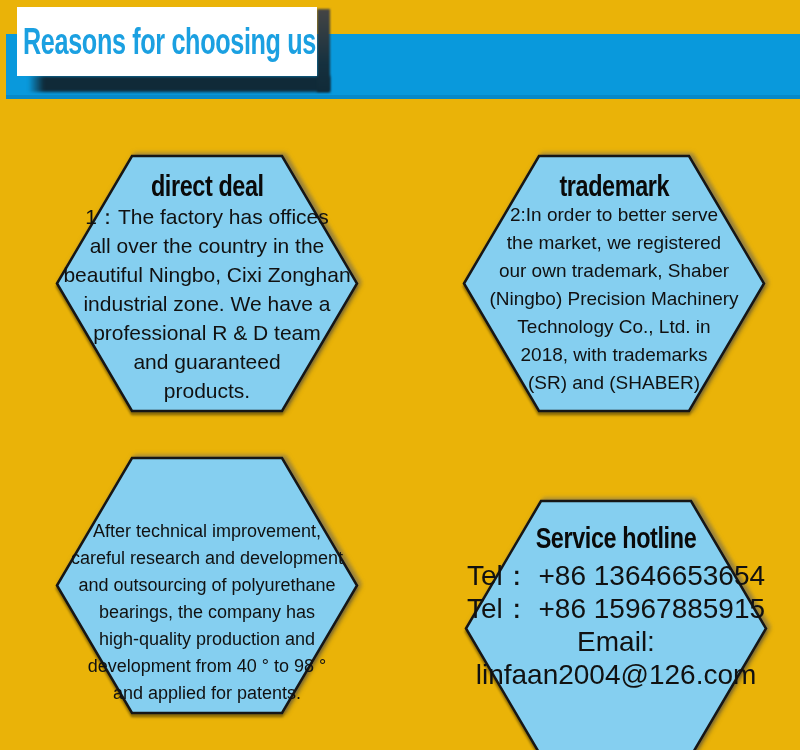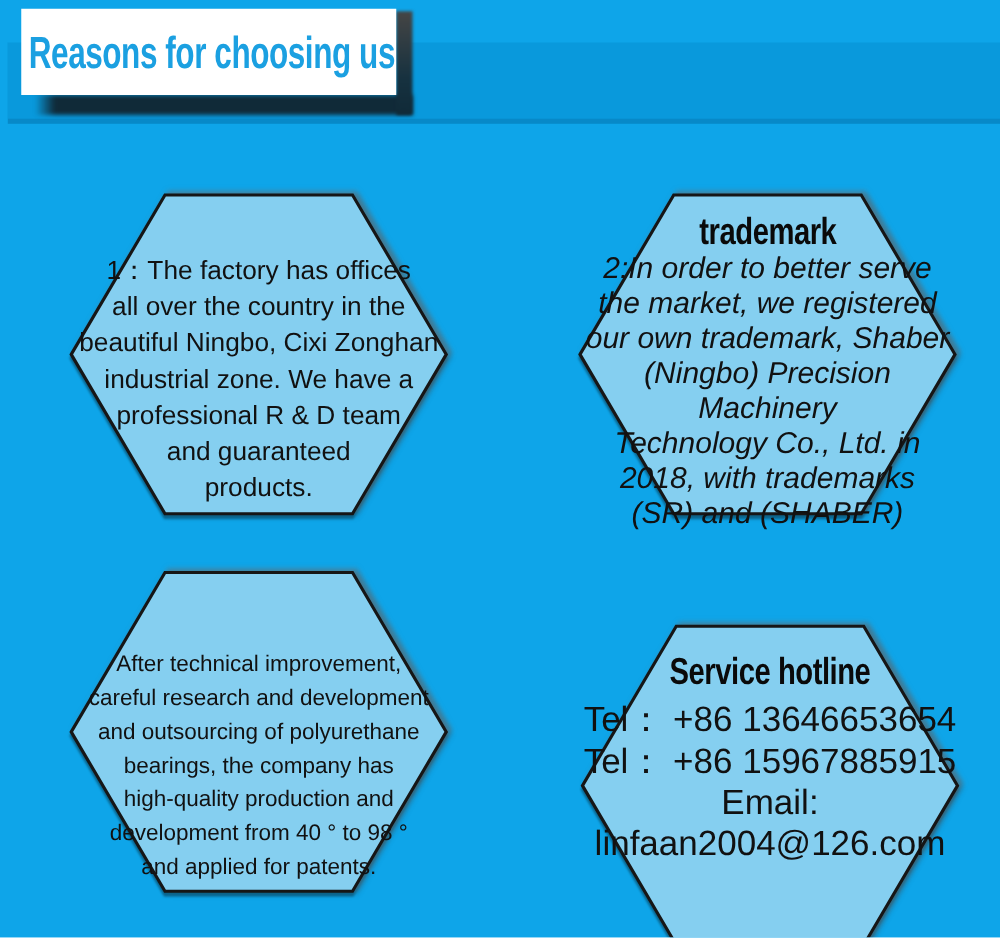--- a/index.html
+++ b/index.html
@@ -4,21 +4,21 @@
 <style>
   :root{
     --band:#0999dc;
     --title-blue:#1ba0e1;
     --shadow-navy:#102a38;
     --hex-fill:#85cff0;
     --hex-stroke:#161616;
   }
   html,body{margin:0;padding:0;background:#fff;}
   .page{
-    position:relative;width:800px;height:750px;background:#0ea5e9;overflow:hidden;
+    position:relative;width:800px;height:750px;background:#eab308;overflow:hidden;
     font-family:"Liberation Sans",sans-serif;
   }
   
   .band{
     position:absolute;left:6px;top:34px;width:794px;height:65px;
     background:var(--band);
     box-shadow:inset 0 -4px 0 rgba(0,80,130,0.22);
     z-index:1;
   }
   .hdr-shadow-bottom{
@@ -60,21 +60,21 @@
     position:absolute;left:0;width:100%;text-align:center;color:#111;
     white-space:pre-line;z-index:5;
   }
   .hex1{left:57px;top:156px;}
   .hex2{left:464px;top:156px;}
   .hex3{left:57px;top:458px;}
   .hex4{left:466px;top:458px;margin-top:43px;}
   .hex1 .hex-title,.hex2 .hex-title{top:15px;}
   .hex3 .hex-title,.hex4 .hex-title{top:22px;}
   .hex1 .hex-body{top:46px;font-size:21px;line-height:29px;}
-  .hex2 .hex-body{top:45px;font-size:24px;line-height:28px;font-style:italic;}
+  .hex2 .hex-body{top:45px;font-size:19px;line-height:28px;}
   .hex3 .hex-body{top:60px;font-size:18px;line-height:27px;}
   .hex4 .hex-body{top:58px;font-size:28px;line-height:33px;}
 </style>
 </head>
 <body>
 
 <div class="page">
 
   <header>
     <div class="band"></div>
@@ -84,20 +84,23 @@
       <span class="condensed hdr-title">Reasons for choosing us</span>
     </div>
   </header>
 
   <section>
 
     <div class="hex hex1">
       <svg viewBox="0 0 300 255" aria-hidden="true">
         <polygon points="0,127.5 75,0 225,0 300,127.5 225,255 75,255" style="fill:var(--hex-fill);stroke:var(--hex-stroke);stroke-width:2.5"></polygon>
       </svg>
+      <div class="hex-title">
+        <span class="condensed">direct deal</span>
+      </div>
       <div class="hex-body">1：The factory has offices
 all over the country in the
 beautiful Ningbo, Cixi Zonghan
 industrial zone. We have a
 professional R &amp; D team
 and guaranteed
 products.</div>
     </div>
 
     <div class="hex hex2">

